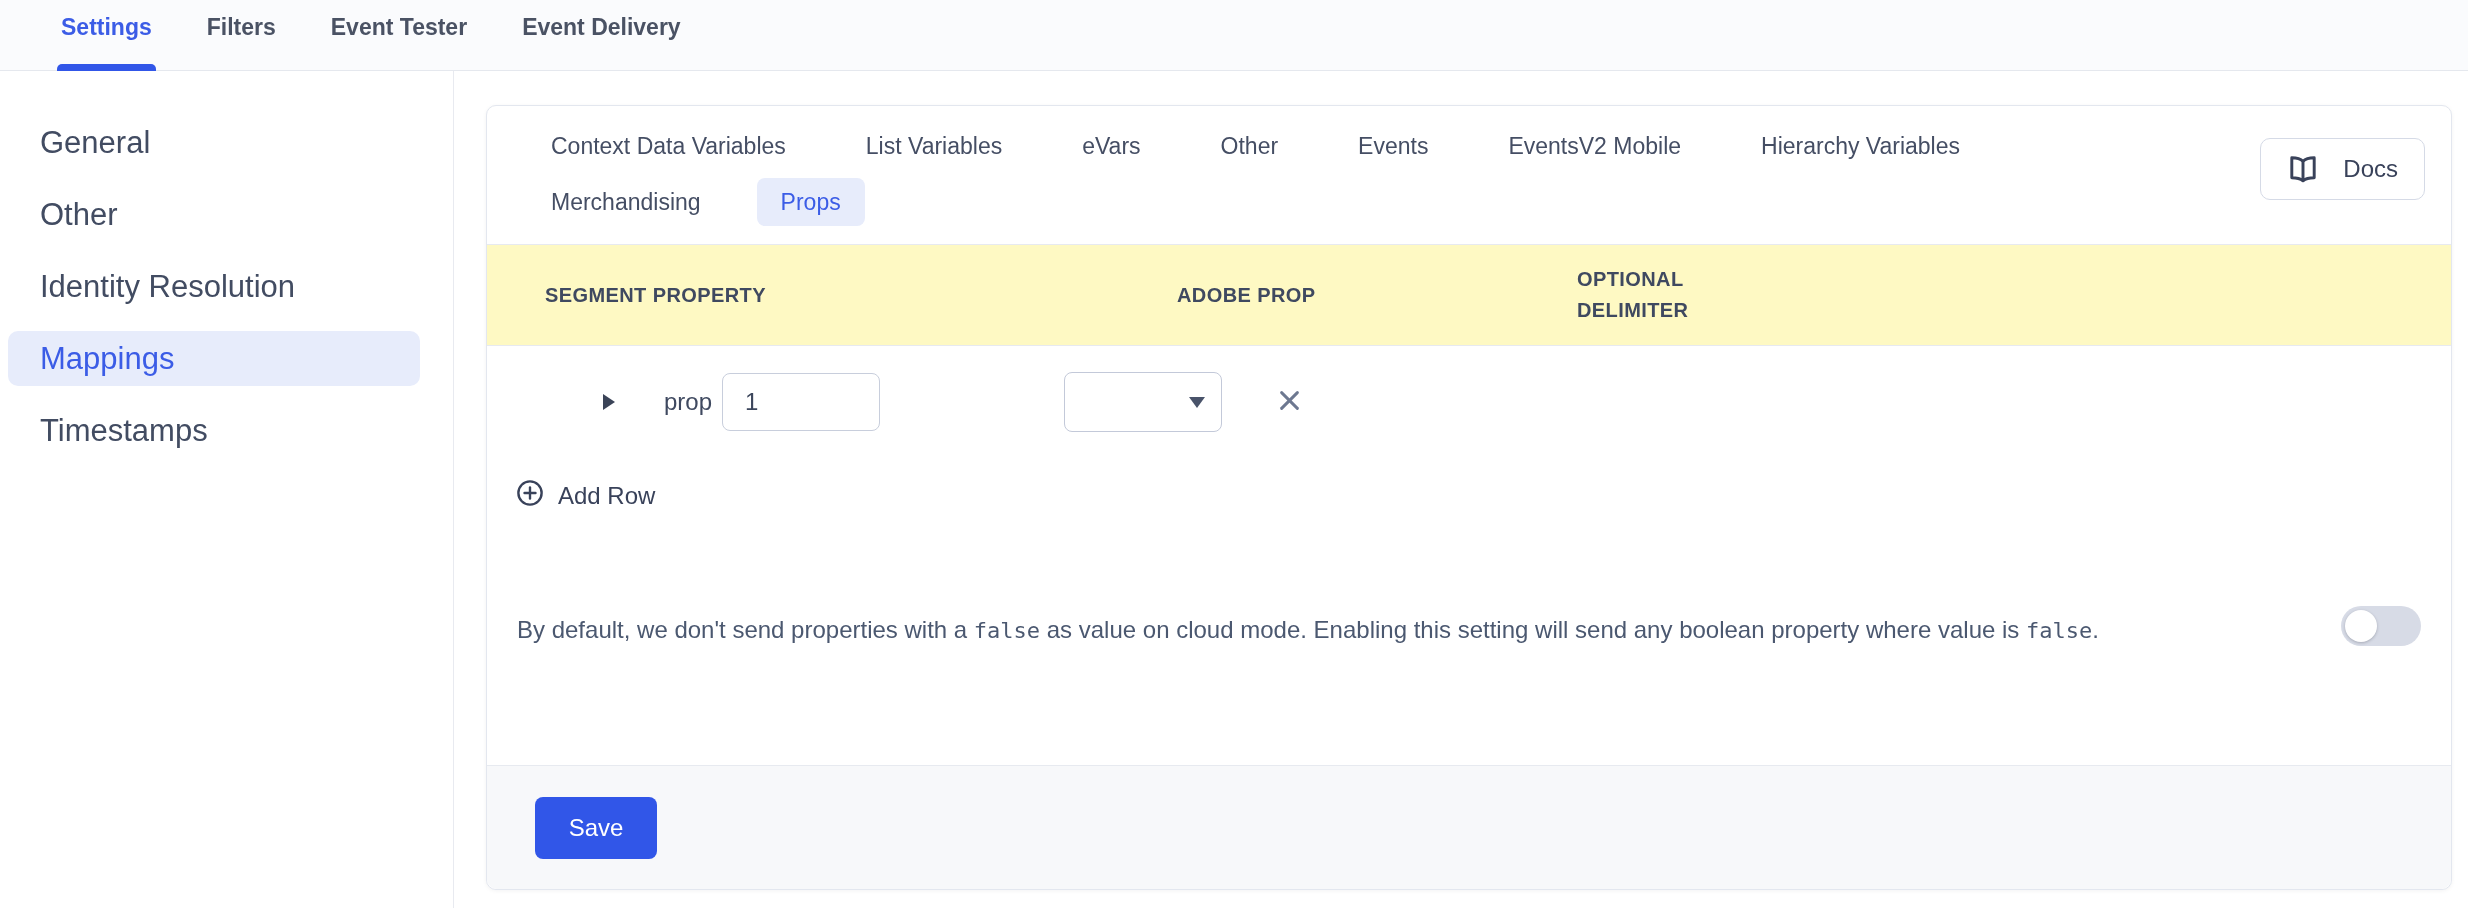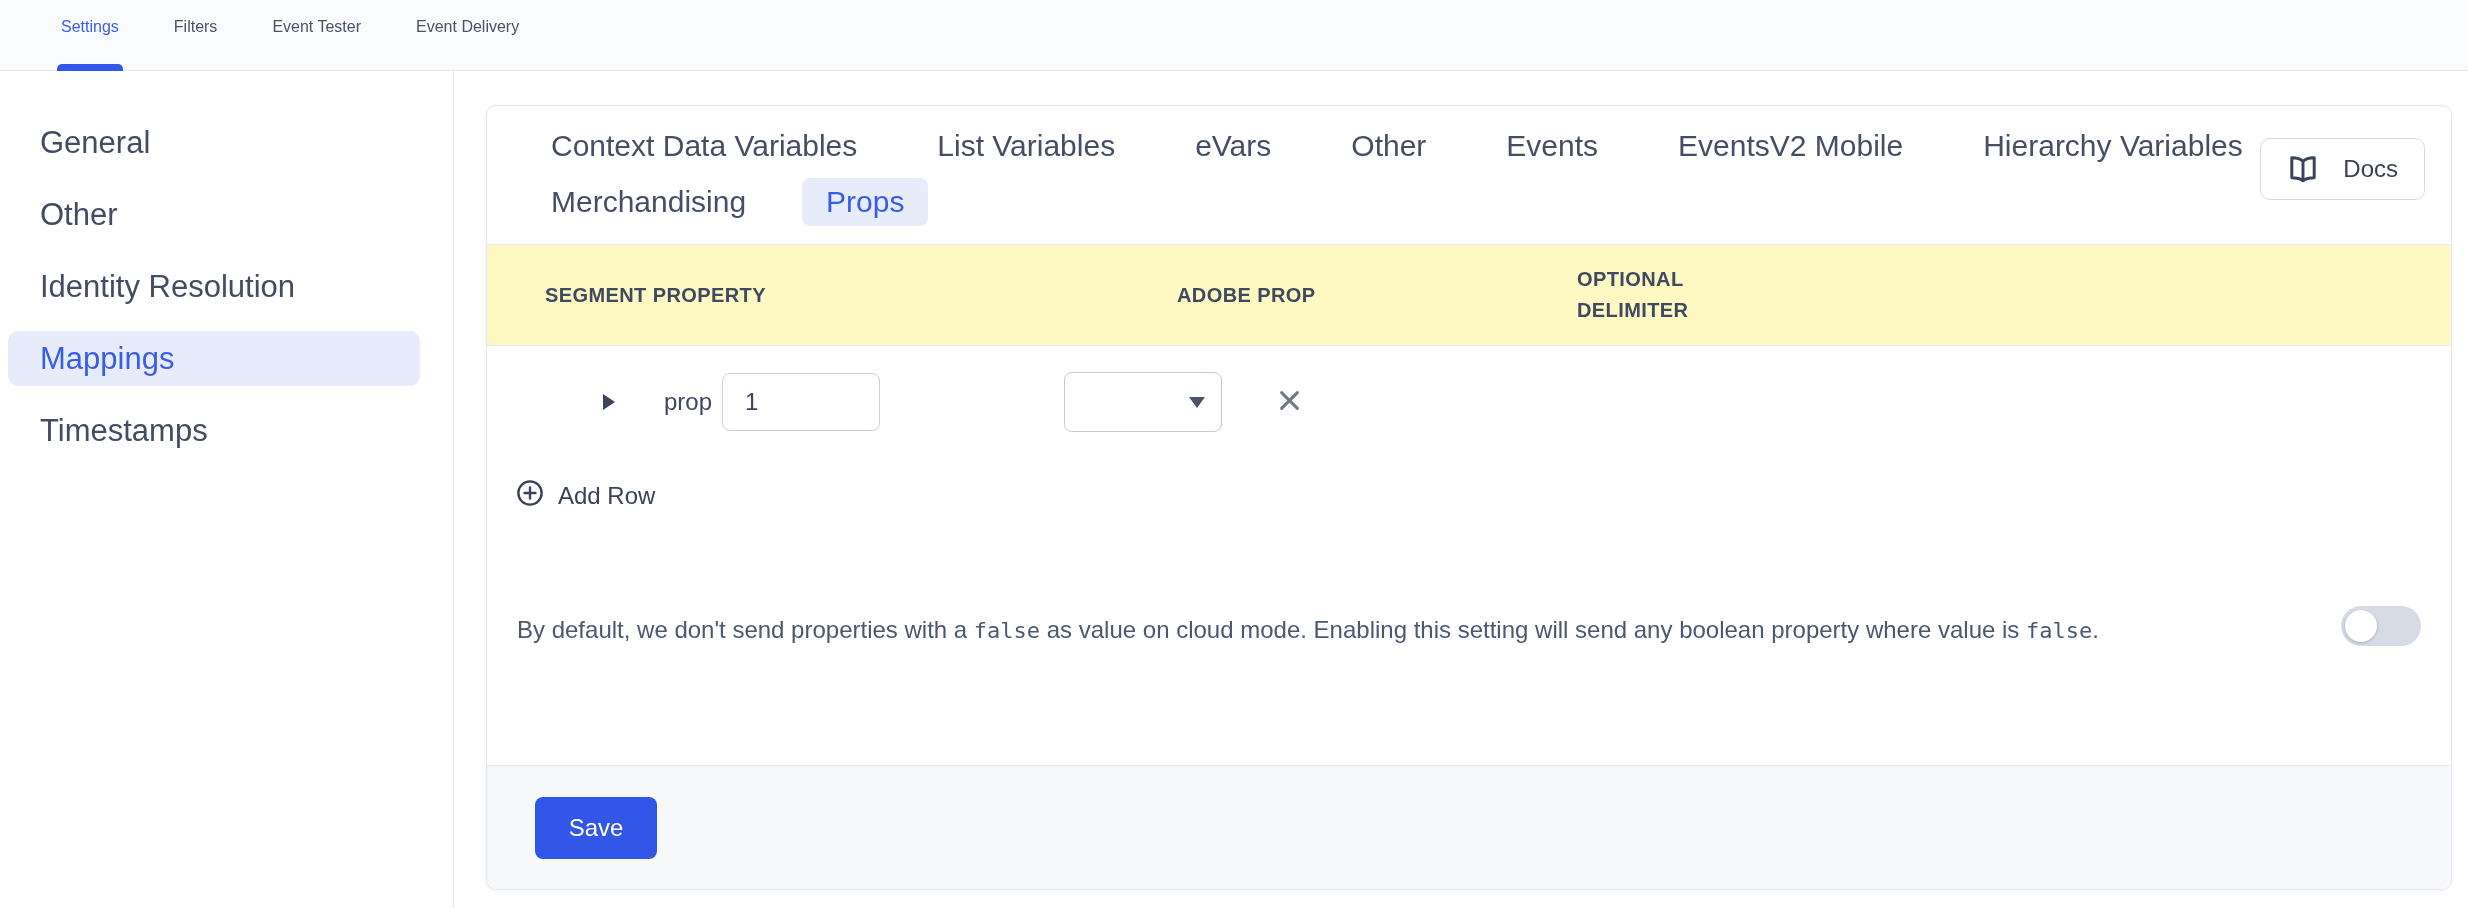--- a/index.html
+++ b/index.html
@@ -9,21 +9,21 @@
     background:#fff; font-family:"Liberation Sans", sans-serif; color:#454e64;
   }
 
   
   .topnav {
     height:71px; background:#fafbfd; border-bottom:1px solid #e5e8ee;
     display:flex; align-items:center; padding-left:57px; gap:47px;
   }
   .nav-tab {
     position:relative; height:100%; display:flex; align-items:center;
-    padding:0 4px 16px 4px; font-size:16px; font-weight:400; color:#4a5264; cursor:pointer;
+    padding:0 4px 16px 4px; font-size:23px; font-weight:700; color:#4a5264; cursor:pointer;
   }
   .nav-tab.active { color:#3b5ce6; }
   .nav-tab.active::after {
     content:""; position:absolute; left:0; right:0; bottom:-1px; height:7px;
     background:#3156e8; border-radius:5px 5px 0 0;
   }
 
   
   .layout { display:flex; height:837px; }
   .sidebar {
@@ -40,21 +40,21 @@
   
   .card {
     position:relative; width:1966px; height:785px; background:#fff;
     border:1px solid #e3e7ef; border-radius:10px; box-shadow:0 1px 4px rgba(20,25,40,.05);
   }
   .card-head { position:relative; padding:16px 26px 18px 40px; }
   .tab-row { display:flex; gap:32px; align-items:center; }
   .tab-row + .tab-row { margin-top:8px; }
   .ctab {
     height:48px; display:flex; align-items:center; padding:0 24px; border-radius:8px;
-    font-size:30px; font-weight:500; color:#454e64; white-space:nowrap; cursor:pointer;
+    font-size:23px; font-weight:500; color:#454e64; white-space:nowrap; cursor:pointer;
   }
   .ctab.active { background:#e7ecfb; color:#3b5ce6; }
   .docs-btn {
     position:absolute; top:32px; right:26px; height:62px; padding:0 26px;
     display:flex; align-items:center; gap:24px; background:#fff;
     border:1px solid #d5dae6; border-radius:10px; font-family:inherit;
     font-size:24px; font-weight:500; color:#39425a; cursor:pointer;
   }
   .docs-btn svg { display:block; }
 

